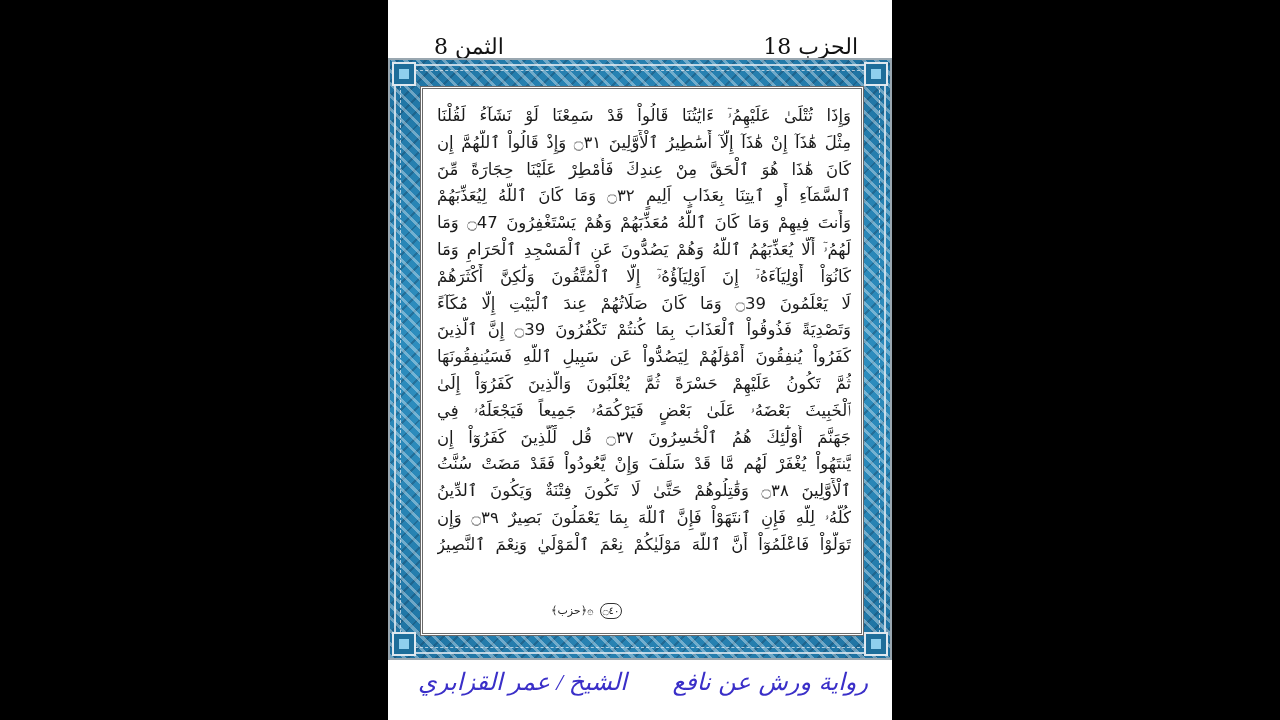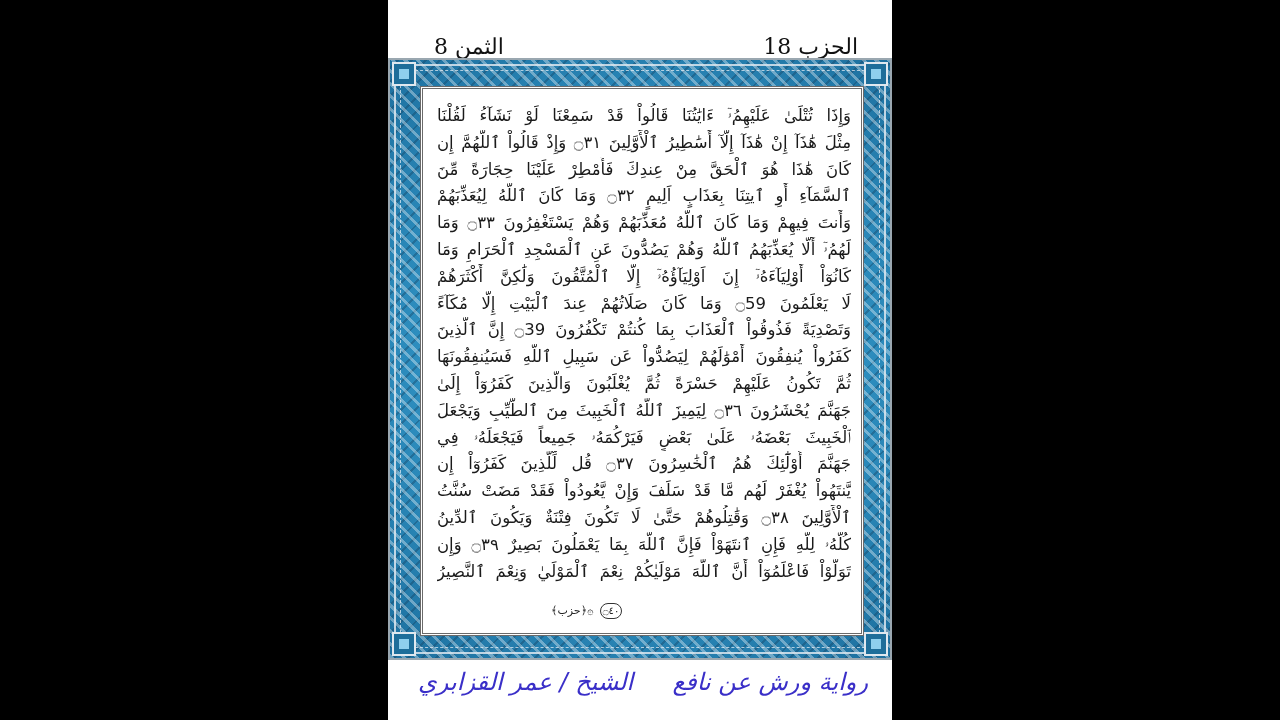--- a/index.html
+++ b/index.html
@@ -56,21 +56,21 @@
   }
   .hizb-mark {
     position:absolute; left:128px; bottom:14px; direction:rtl; font-size:11px; color:#222;
     font-family:"DejaVu Sans", sans-serif;
   }
   .foot {
     position:absolute; top:668px; font-size:24px; color:#3a2fc8; direction:rtl;
     font-family:"DejaVu Sans", sans-serif; font-style:italic;
   }
   .foot-right { right:24px; }
-  .foot-left { left:30px; }
+  .foot-left { left:30px;font-family:Liberation Serif, serif; }
 </style>
 </head>
 <body>
 
 <div class="page">
   <div class="hdr hdr-hizb">الحزب 18</div>
   <div class="hdr hdr-thumn">الثمن 8</div>
 
   <div class="frame">
     <div class="corner c-tl">
@@ -85,28 +85,27 @@
     <div class="corner c-br">
         <span></span>
       </div>
 
     <div class="inner">
       <div class="text">
         <span class="line">وَإِذَا تُتْلَىٰ عَلَيْهِمُۥٓ ءَايَٰتُنَا قَالُواْ قَدْ سَمِعْنَا لَوْ نَشَآءُ لَقُلْنَا</span>
         <span class="line">مِثْلَ هَٰذَآ إِنْ هَٰذَآ إِلَّآ أَسَٰطِيرُ ٱلْأَوَّلِينَ ۝٣١ وَإِذْ قَالُواْ ٱللَّهُمَّ إِن</span>
         <span class="line">كَانَ هَٰذَا هُوَ ٱلْحَقَّ مِنْ عِندِكَ فَأَمْطِرْ عَلَيْنَا حِجَارَةً مِّنَ</span>
         <span class="line">ٱلسَّمَآءِ أَوِ ٱيتِنَا بِعَذَابٍ اَلِيمٍ ۝٣٢ وَمَا كَانَ ٱللَّهُ لِيُعَذِّبَهُمْ</span>
-        <span class="line">وَأَنتَ فِيهِمْ وَمَا كَانَ ٱللَّهُ مُعَذِّبَهُمْ وَهُمْ يَسْتَغْفِرُونَ ۝٣٣ وَمَا</span>
+        <span class="line">وَأَنتَ فِيهِمْ وَمَا كَانَ ٱللَّهُ مُعَذِّبَهُمْ وَهُمْ يَسْتَغْفِرُونَ ۝47 وَمَا</span>
         <span class="line">لَهُمُۥٓ أَلَّا يُعَذِّبَهُمُ ٱللَّهُ وَهُمْ يَصُدُّونَ عَنِ ٱلْمَسْجِدِ ٱلْحَرَامِ وَمَا</span>
         <span class="line">كَانُوٓاْ أَوْلِيَآءَهُۥٓ إِنَ اَوْلِيَآؤُهُۥٓ إِلَّا ٱلْمُتَّقُونَ وَلَٰكِنَّ أَكْثَرَهُمْ</span>
-        <span class="line">لَا يَعْلَمُونَ ۝59 وَمَا كَانَ صَلَاتُهُمْ عِندَ ٱلْبَيْتِ إِلَّا مُكَآءً</span>
+        <span class="line">لَا يَعْلَمُونَ ۝39 وَمَا كَانَ صَلَاتُهُمْ عِندَ ٱلْبَيْتِ إِلَّا مُكَآءً</span>
         <span class="line">وَتَصْدِيَةً فَذُوقُواْ ٱلْعَذَابَ بِمَا كُنتُمْ تَكْفُرُونَ ۝39 إِنَّ ٱلَّذِينَ</span>
         <span class="line">كَفَرُواْ يُنفِقُونَ أَمْوَٰلَهُمْ لِيَصُدُّواْ عَن سَبِيلِ ٱللَّهِ فَسَيُنفِقُونَهَا</span>
         <span class="line">ثُمَّ تَكُونُ عَلَيْهِمْ حَسْرَةً ثُمَّ يُغْلَبُونَ وَالَّذِينَ كَفَرُوٓاْ إِلَىٰ</span>
-        <span class="line">جَهَنَّمَ يُحْشَرُونَ ۝٣٦ لِيَمِيزَ ٱللَّهُ ٱلْخَبِيثَ مِنَ ٱلطَّيِّبِ وَيَجْعَلَ</span>
         <span class="line">ٱلْخَبِيثَ بَعْضَهُۥ عَلَىٰ بَعْضٍ فَيَرْكُمَهُۥ جَمِيعاً فَيَجْعَلَهُۥ فِي</span>
         <span class="line">جَهَنَّمَ أُوْلَٰٓئِكَ هُمُ ٱلْخَٰسِرُونَ ۝٣٧ قُل لِّلَّذِينَ كَفَرُوٓاْ إِن</span>
         <span class="line">يَّنتَهُواْ يُغْفَرْ لَهُم مَّا قَدْ سَلَفَ وَإِنْ يَّعُودُواْ فَقَدْ مَضَتْ سُنَّتُ</span>
         <span class="line">ٱلْأَوَّلِينَ ۝٣٨ وَقَٰتِلُوهُمْ حَتَّىٰ لَا تَكُونَ فِتْنَةٌ وَيَكُونَ ٱلدِّينُ</span>
         <span class="line">كُلُّهُۥ لِلَّهِ فَإِنِ ٱنتَهَوْاْ فَإِنَّ ٱللَّهَ بِمَا يَعْمَلُونَ بَصِيرٌ ۝٣٩ وَإِن</span>
         <span class="line">تَوَلَّوْاْ فَاعْلَمُوٓاْ أَنَّ ٱللَّهَ مَوْلَيٰكُمْ نِعْمَ ٱلْمَوْلَيٰ وَنِعْمَ ٱلنَّصِيرُ</span>
       </div>
       <div class="hizb-mark">
         <span class="ayah">۝٤٠</span>
         <span>۞﴿حزب﴾</span>

